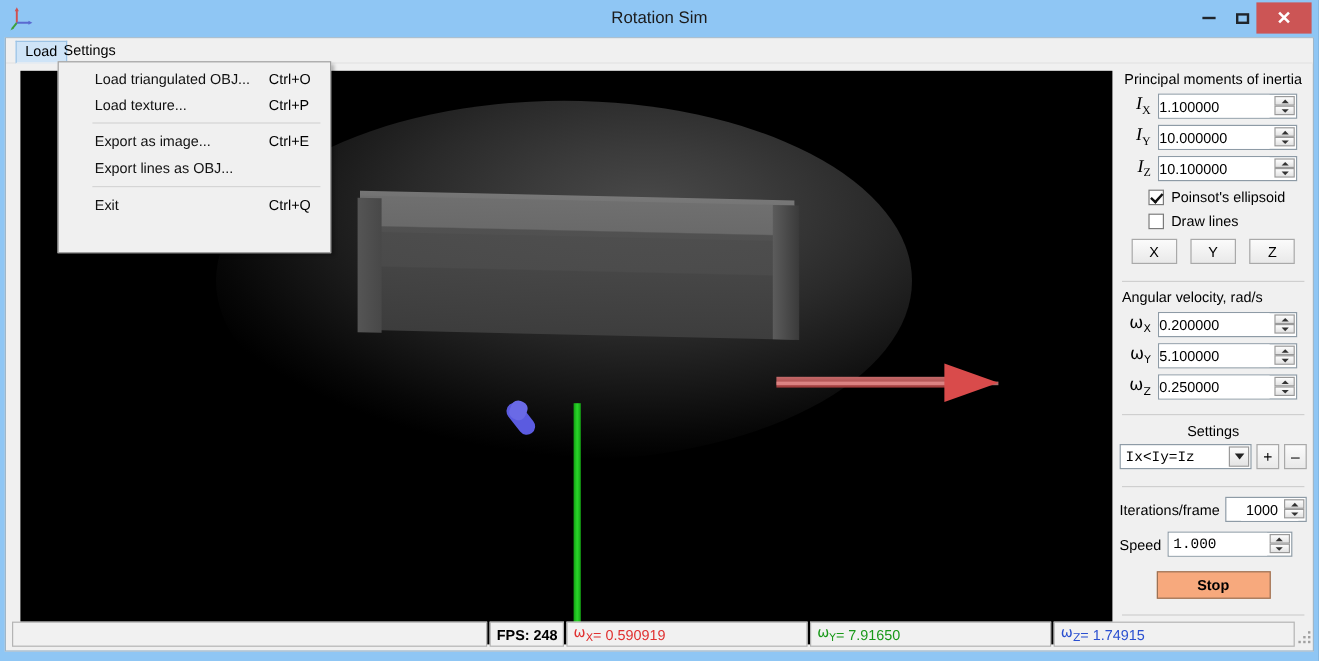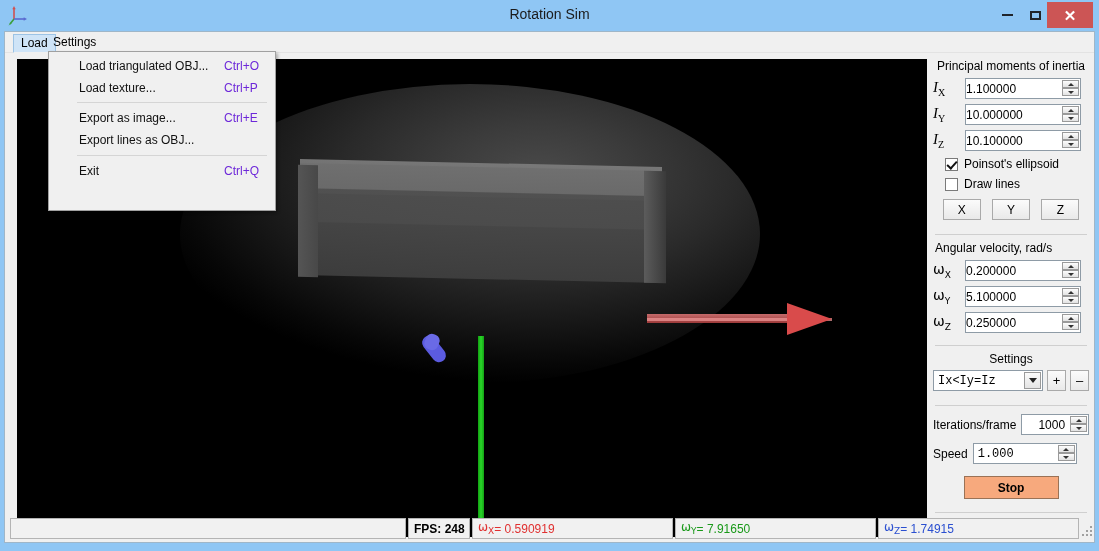--- a/index.html
+++ b/index.html
@@ -83,21 +83,21 @@
     position:absolute;left:4px;top:19px;width:228px;height:160px;
     background:#f0f0f0;border:1px solid #a0a0a0;
     box-shadow:2px 2px 3px rgba(0,0,0,.28);
     z-index:60;box-sizing:border-box;margin-left:39px;
   }
   .mi{
     position:absolute;left:1px;width:226px;height:22px;
     cursor:default;
   }
   .mi .lbl{position:absolute;left:29px;top:3px;font-size:12px;color:#111;}
-  .mi .acc{position:absolute;left:174px;top:3px;font-size:12px;color:#6d28d9;}
+  .mi .acc{position:absolute;left:174px;top:3px;font-size:12px;color:#000000;}
   .msep{position:absolute;left:28px;width:190px;height:1px;background:#d5d5d5;}
 
   
   #viewport{
     position:absolute;left:12px;top:27px;width:910px;height:478px;
     background:#000;overflow:hidden;
   }
   #ellipsoid{
     position:absolute;left:163px;top:25px;width:580px;height:300px;
     border-radius:50%;
@@ -160,21 +160,21 @@
   }
 
   
   #right-panel{
     position:absolute;left:928px;top:27px;width:156px;height:478px;
   }
   .sect-title{font-size:12px;color:#000;text-align:center;}
   .sep{height:1px;background:#cfcfcf;margin:6px 2px;}
   .row{display:flex;align-items:center;margin-top:5px;}
   .rowlbl{
-    width:26px;padding-right:6px;
+    width:26px;text-align:right;padding-right:6px;
     font-family:"Liberation Serif", serif;font-size:15px;font-style:italic;
   }
   .rowlbl sub{font-size:10px;font-style:normal;}
   .spin{
     position:relative;width:116px;height:21px;
     border:1px solid #8e9ba6;background:#fff;box-sizing:border-box;
   }
   .spin input{
     position:absolute;left:0;top:0;width:92px;height:19px;
     border:0;outline:0;padding-left:0;font-size:12px;
@@ -186,21 +186,21 @@
   }
   .sb{
     width:17px;height:8px;
     background:linear-gradient(#fdfdfd,#e2e2e2);
     border:1px solid #9a9a9a;box-sizing:border-box;
     display:flex;align-items:center;justify-content:center;
   }
   .sb .tri{width:0;height:0;border-left:3px solid transparent;border-right:3px solid transparent;}
   .sb.up .tri{border-bottom:3px solid #333;}
   .sb.dn .tri{border-top:3px solid #333;}
-  .chkrow{display:flex;align-items:center;margin-top:6px;margin-left:12px;}
+  .chkrow{display:flex;align-items:center;margin-top:6px;margin-left:24px;}
   .chk{
     width:13px;height:13px;border:1px solid #7a7a7a;background:#fff;
     box-sizing:border-box;margin-right:6px;position:relative;
   }
   .chk.on::after{
     content:"";position:absolute;left:3px;top:0px;width:4px;height:8px;
     border:solid #111;border-width:0 2px 2px 0;transform:rotate(42deg);
   }
   .chklbl{font-size:12px;}
   .xyzrow{display:flex;justify-content:space-around;margin-top:8px;padding:0 4px;}

